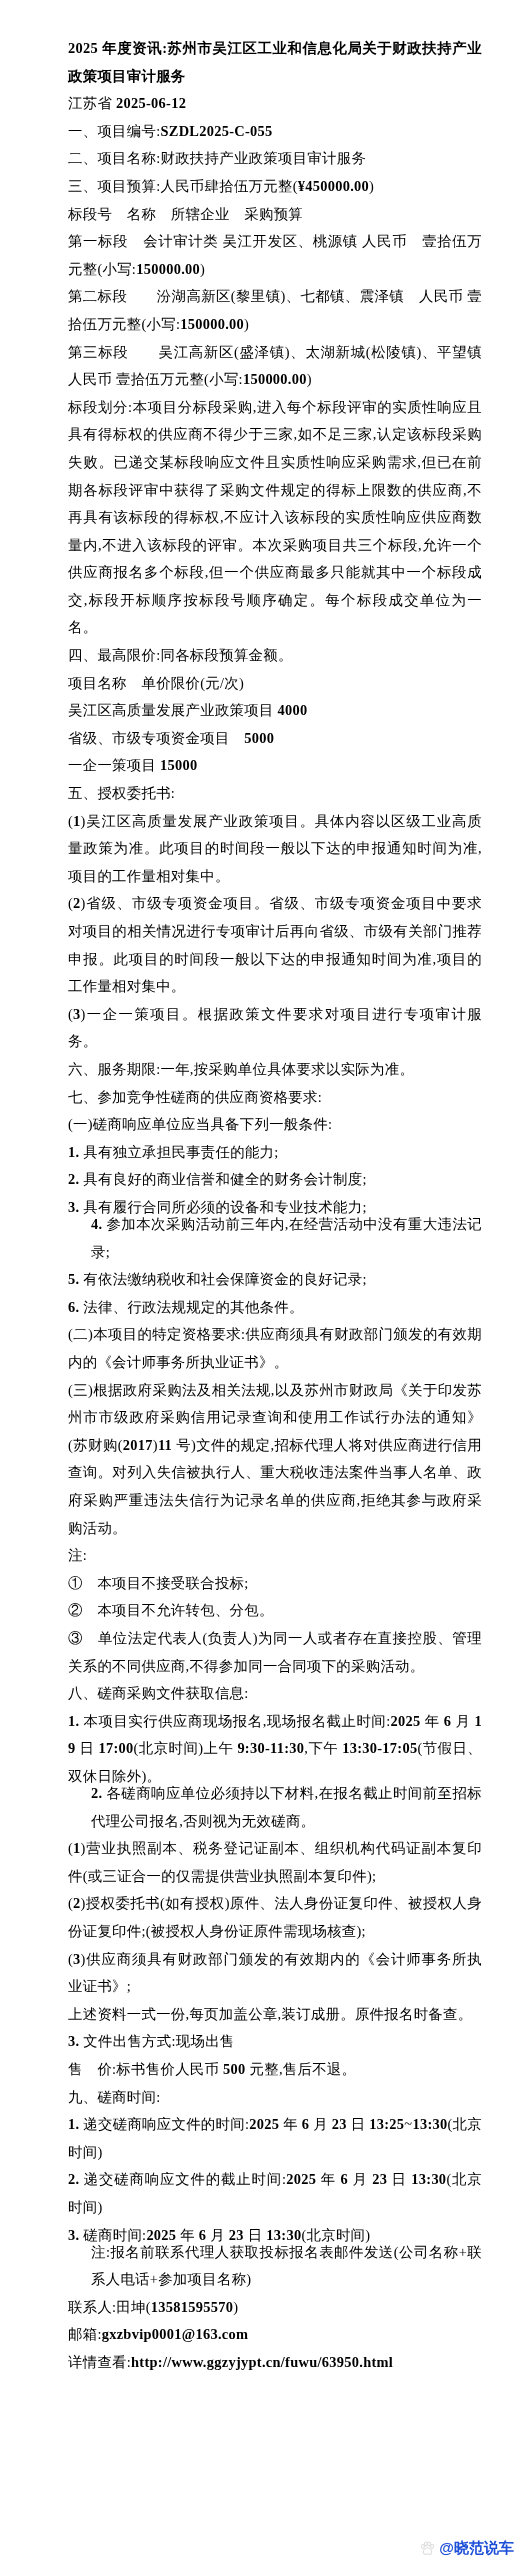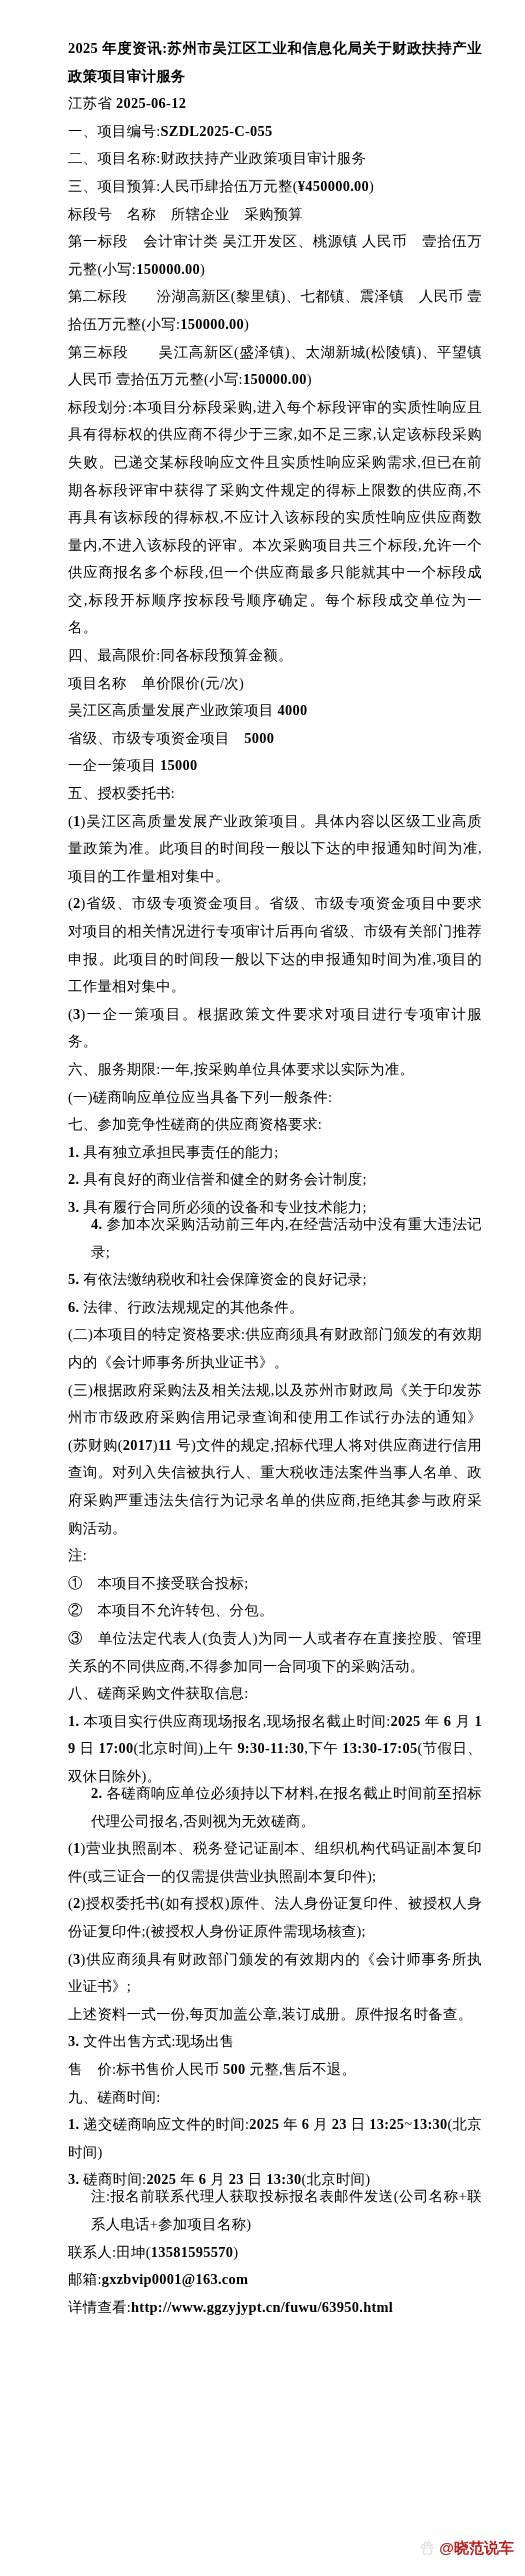--- a/index.html
+++ b/index.html
@@ -29,21 +29,21 @@
   .para b { font-weight: 700; }
   .para.title { font-weight: 700; }
   .para.tight { margin-top: -10.5px; margin-left: 23px; }
   .watermark {
     position: absolute;
     top: 2539px;
     left: 419px;
     display: flex;
     align-items: center;
     gap: 3.3px;
-    color: #b91c1c;
+    color: #1d4ed8;
     font-family: "Liberation Sans", "DejaVu Sans", sans-serif;
     font-size: 15px;
     font-weight: 700;
     white-space: nowrap;
     user-select: none;
   }
   .watermark svg { display: block; }
 </style>
 </head>
 <body>
@@ -62,22 +62,22 @@
     <p class="para">四、最高限价:同各标段预算金额。</p>
     <p class="para">项目名称　单价限价(元/次)</p>
     <p class="para">吴江区高质量发展产业政策项目 <b>4000</b></p>
     <p class="para">省级、市级专项资金项目　<b>5000</b></p>
     <p class="para">一企一策项目 <b>15000</b></p>
     <p class="para">五、授权委托书:</p>
     <p class="para">(<b>1</b>)吴江区高质量发展产业政策项目。具体内容以区级工业高质量政策为准。此项目的时间段一般以下达的申报通知时间为准,项目的工作量相对集中。</p>
     <p class="para">(<b>2</b>)省级、市级专项资金项目。省级、市级专项资金项目中要求对项目的相关情况进行专项审计后再向省级、市级有关部门推荐申报。此项目的时间段一般以下达的申报通知时间为准,项目的工作量相对集中。</p>
     <p class="para">(<b>3</b>)一企一策项目。根据政策文件要求对项目进行专项审计服务。</p>
     <p class="para">六、服务期限:一年,按采购单位具体要求以实际为准。</p>
+    <p class="para">七、参加竞争性磋商的供应商资格要求:</p>
     <p class="para">(一)磋商响应单位应当具备下列一般条件:</p>
-    <p class="para">七、参加竞争性磋商的供应商资格要求:</p>
     <p class="para"><b>1.</b> 具有独立承担民事责任的能力;</p>
     <p class="para"><b>2.</b> 具有良好的商业信誉和健全的财务会计制度;</p>
     <p class="para"><b>3.</b> 具有履行合同所必须的设备和专业技术能力;</p>
     <p class="para tight"><b>4.</b> 参加本次采购活动前三年内,在经营活动中没有重大违法记录;</p>
     <p class="para"><b>5.</b> 有依法缴纳税收和社会保障资金的良好记录;</p>
     <p class="para"><b>6.</b> 法律、行政法规规定的其他条件。</p>
     <p class="para">(二)本项目的特定资格要求:供应商须具有财政部门颁发的有效期内的《会计师事务所执业证书》。</p>
     <p class="para">(三)根据政府采购法及相关法规,以及苏州市财政局《关于印发苏州市市级政府采购信用记录查询和使用工作试行办法的通知》(苏财购(<b>2017</b>)<b>11</b> 号)文件的规定,招标代理人将对供应商进行信用查询。对列入失信被执行人、重大税收违法案件当事人名单、政府采购严重违法失信行为记录名单的供应商,拒绝其参与政府采购活动。</p>
     <p class="para">注:</p>
     <p class="para">①　本项目不接受联合投标;</p>
@@ -87,20 +87,21 @@
     <p class="para"><b>1.</b> 本项目实行供应商现场报名,现场报名截止时间:<b>2025</b> 年 <b>6</b> 月 <b>19</b> 日 <b>17:00</b>(北京时间)上午 <b>9:30-11:30</b>,下午 <b>13:30-17:05</b>(节假日、双休日除外)。</p>
     <p class="para tight"><b>2.</b> 各磋商响应单位必须持以下材料,在报名截止时间前至招标代理公司报名,否则视为无效磋商。</p>
     <p class="para">(<b>1</b>)营业执照副本、税务登记证副本、组织机构代码证副本复印件(或三证合一的仅需提供营业执照副本复印件);</p>
     <p class="para">(<b>2</b>)授权委托书(如有授权)原件、法人身份证复印件、被授权人身份证复印件;(被授权人身份证原件需现场核查);</p>
     <p class="para">(<b>3</b>)供应商须具有财政部门颁发的有效期内的《会计师事务所执业证书》;</p>
     <p class="para">上述资料一式一份,每页加盖公章,装订成册。原件报名时备查。</p>
     <p class="para"><b>3.</b> 文件出售方式:现场出售</p>
     <p class="para">售　价:标书售价人民币 <b>500</b> 元整,售后不退。</p>
     <p class="para">九、磋商时间:</p>
     <p class="para"><b>1.</b> 递交磋商响应文件的时间:<b>2025</b> 年 <b>6</b> 月 <b>23</b> 日 <b>13:25</b>~<b>13:30</b>(北京时间)</p>
+    <p class="para"><b>2.</b> 递交磋商响应文件的截止时间:<b>2025</b> 年 <b>6</b> 月 <b>23</b> 日 <b>13:30</b>(北京时间)</p>
     <p class="para"><b>3.</b> 磋商时间:<b>2025</b> 年 <b>6</b> 月 <b>23</b> 日 <b>13:30</b>(北京时间)</p>
     <p class="para tight">注:报名前联系代理人获取投标报名表邮件发送(公司名称+联系人电话+参加项目名称)</p>
     <p class="para">联系人:田坤(<b>13581595570</b>)</p>
     <p class="para">邮箱:<b>gxzbvip0001@163.com</b></p>
     <p class="para">详情查看:<b>http://www.ggzyjypt.cn/fuwu/63950.html</b></p>
   </main>
 
 <div class="watermark">
   <span>
     <svg width="17" height="17" viewBox="0 0 26 26" fill="none" stroke="#dcdcdc" stroke-width="1.6">

